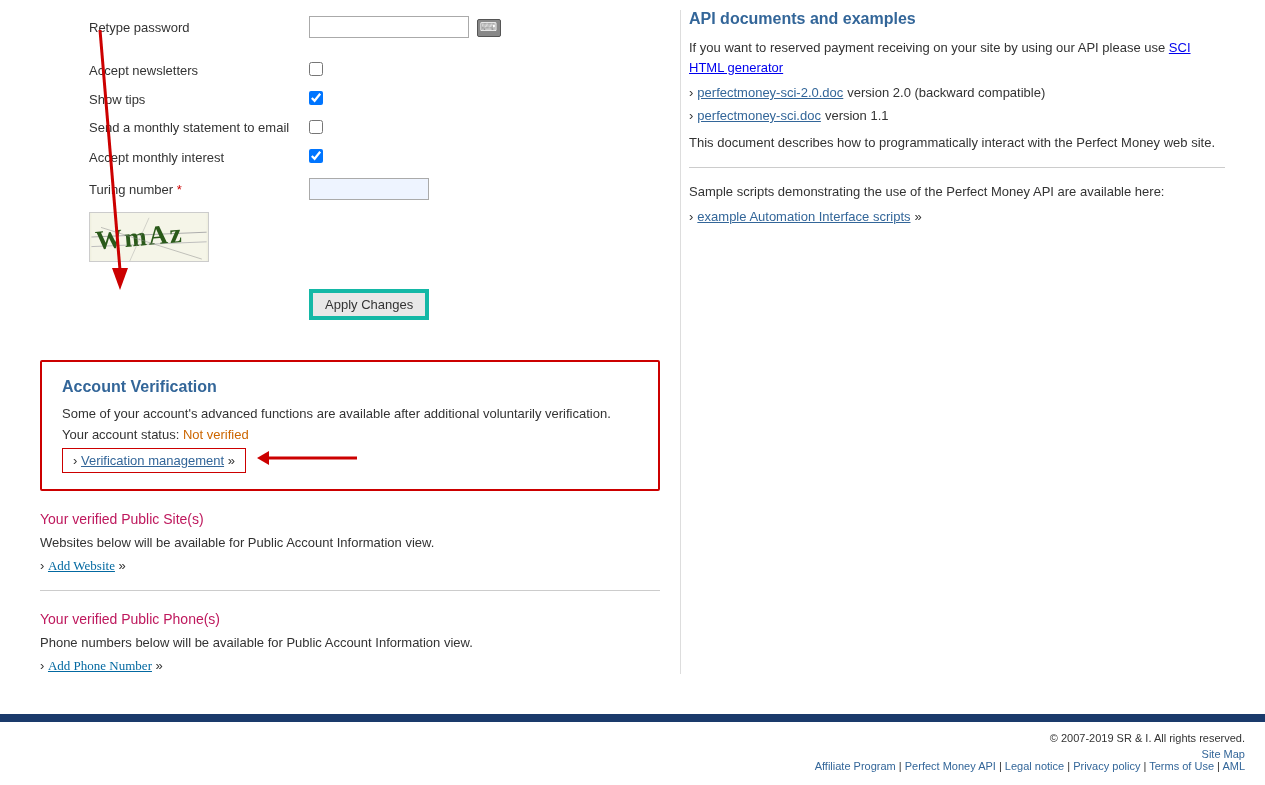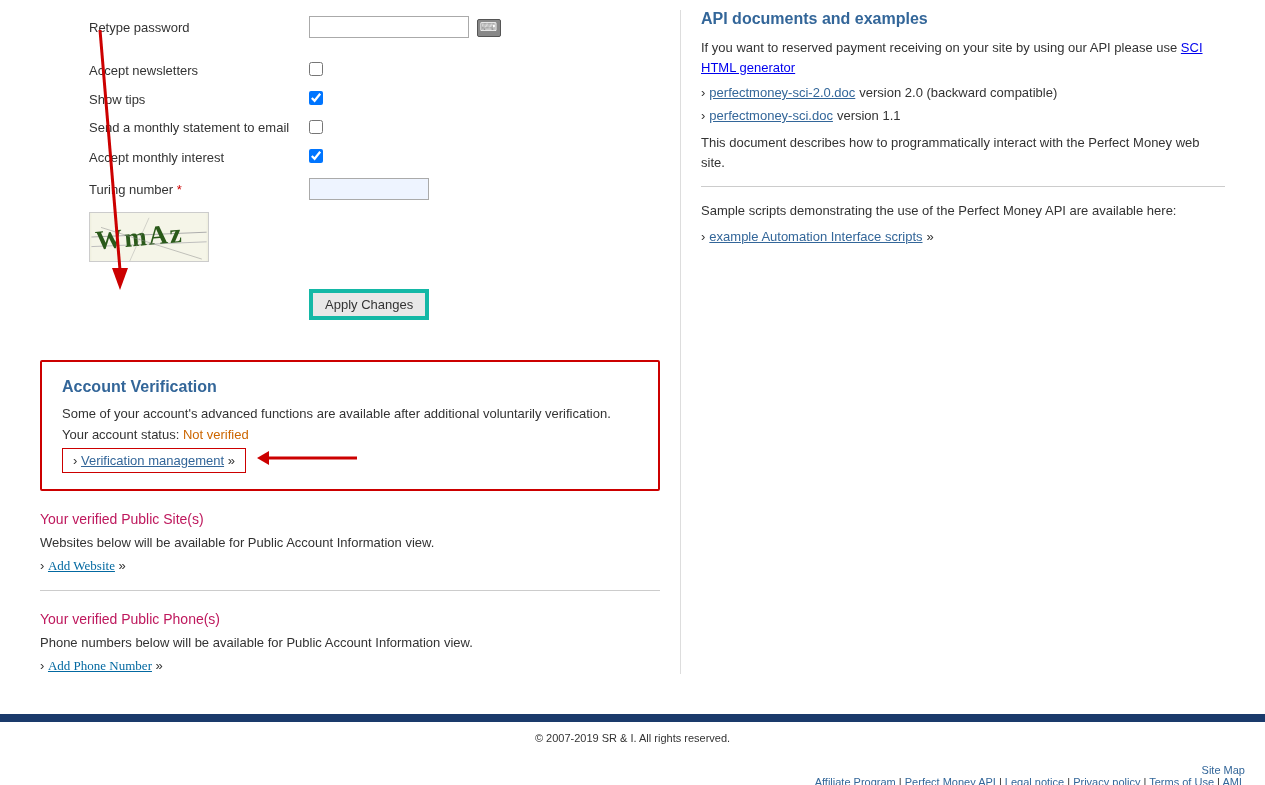--- a/index.html
+++ b/index.html
@@ -3,21 +3,21 @@
   <meta charset="utf-8">
   <style>
     * { margin: 0; padding: 0; box-sizing: border-box; }
     body { font-family: Arial, sans-serif; font-size: 13px; color: #333; background: #fff; }
 
     .page-wrapper { width: 1265px; min-height: 785px; background: #fff; position: relative; }
 
     .main-content { display: flex; padding: 10px 40px 20px 40px; gap: 20px; }
 
     .left-panel { flex: 0 0 620px; }
-    .right-panel { flex: 1; padding-left: 20px; border-left: 1px solid #ddd; }
+    .right-panel { flex: 1; padding-left: 8px; border-left: 1px solid #ddd; }
 
     
     .form-table { width: 100%; border-collapse: collapse; margin-left: 45px; }
     .form-table td { padding: 6px 4px; vertical-align: middle; }
     .form-table td:first-child { width: 220px; color: #333; font-size: 13px; }
     .form-table input[type="text"], .form-table input[type="password"] {
       border: 1px solid #aaa;
       padding: 2px 4px;
       font-size: 13px;
       height: 22px;
@@ -309,21 +309,21 @@
         <span>›</span>
         <a href="#">example Automation Interface scripts</a>
         <span>»</span>
       </div>
     </div>
   </div>
 
   <div class="footer"></div>
 
   <div class="footer-links">
-    <div class="footer-copy" style="margin-bottom:20px;text-align:center;">© 2007-2019 SR &amp; I. All rights reserved.</div>
+    <div class="footer-copy" style="margin-bottom:4px;">© 2007-2019 SR &amp; I. All rights reserved.</div>
     <div>
       <a href="#">Site Map</a>
     </div>
     <div>
       <a href="#">Affiliate Program</a> |
       <a href="#">Perfect Money API</a> |
       <a href="#">Legal notice</a> |
       <a href="#">Privacy policy</a> |
       <a href="#">Terms of Use</a> |
       <a href="#">AML</a>

